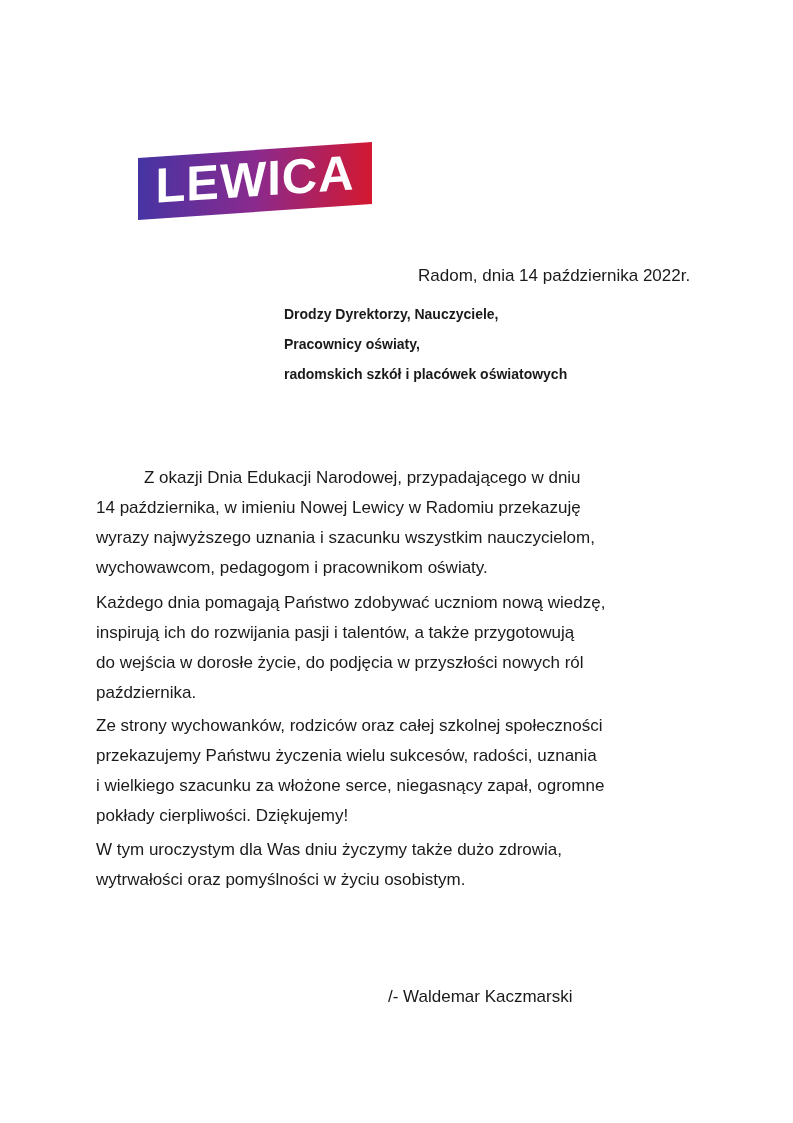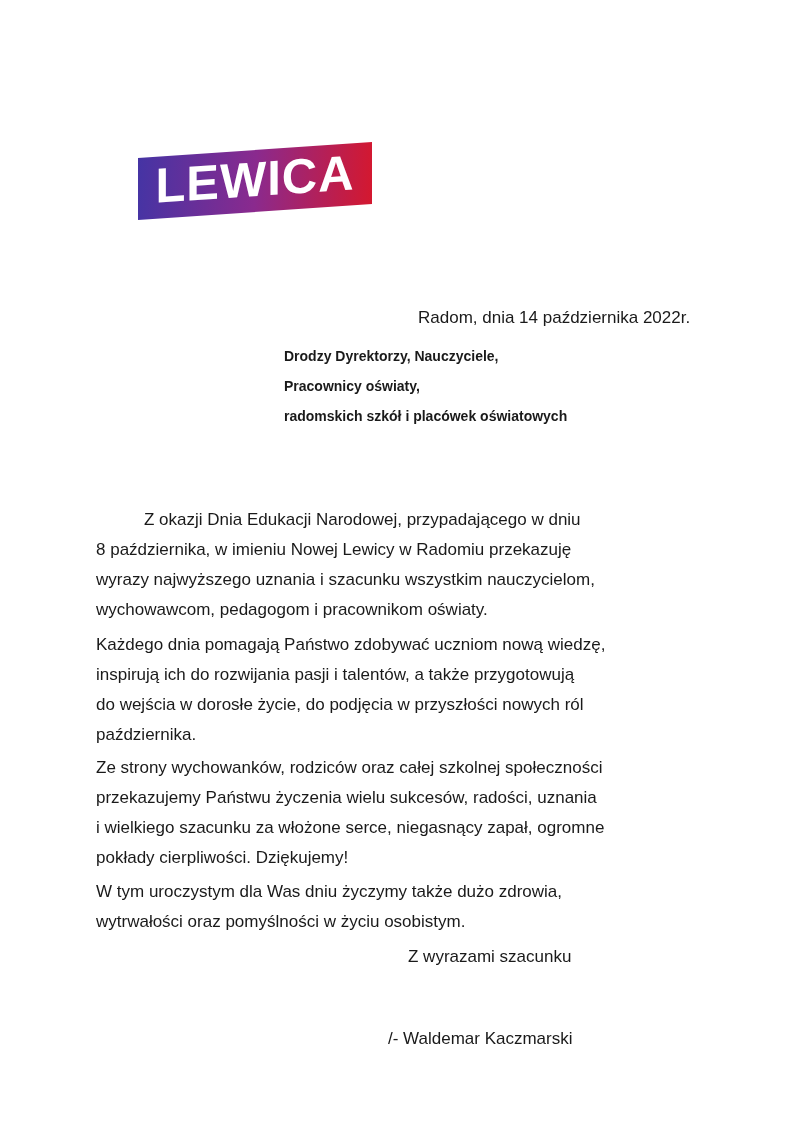--- a/index.html
+++ b/index.html
@@ -39,21 +39,20 @@
     line-height: 1;
     padding-bottom: 3px;
     white-space: nowrap;
   }
 
   .txt {
     position: absolute;
     white-space: pre-line;
     font-size: 17px;
     line-height: 30px;
-    margin-top: 42px;
   }
 
   .date-line   { left: 418px; top: 261px; }
   .addressee   { left: 284px; top: 299px; font-weight: bold; font-size: 14px; line-height: 30px; }
   .salutation  { left: 238px; top: 424px; }
 
   .para  { left: 96px; width: 640px; }
   .para1 { top: 463px; text-indent: 48px; }
   .para2 { top: 588px; }
   .para3 { top: 711px; }
@@ -73,35 +72,34 @@
   </div>
 
   <div class="txt date-line">Radom, dnia 14 października 2022r.</div>
 
   <div class="txt addressee">Drodzy Dyrektorzy, Nauczyciele,
 Pracownicy oświaty,
 radomskich szkół i placówek oświatowych</div>
 
 
   <div class="txt para para1">Z okazji Dnia Edukacji Narodowej, przypadającego w dniu
-8 października, w imieniu Nowej Lewicy w Radomiu przekazuję
+14 października, w imieniu Nowej Lewicy w Radomiu przekazuję
 wyrazy najwyższego uznania i szacunku wszystkim nauczycielom,
 wychowawcom, pedagogom i pracownikom oświaty.</div>
 
   <div class="txt para para2">Każdego dnia pomagają Państwo zdobywać uczniom nową wiedzę,
 inspirują ich do rozwijania pasji i talentów, a także przygotowują
 do wejścia w dorosłe życie, do podjęcia w przyszłości nowych ról
 października.</div>
 
   <div class="txt para para3">Ze strony wychowanków, rodziców oraz całej szkolnej społeczności
 przekazujemy Państwu życzenia wielu sukcesów, radości, uznania
 i wielkiego szacunku za włożone serce, niegasnący zapał, ogromne
 pokłady cierpliwości. Dziękujemy!</div>
 
   <div class="txt para para4">W tym uroczystym dla Was dniu życzymy także dużo zdrowia,
 wytrwałości oraz pomyślności w życiu osobistym.</div>
 
-  <div class="txt closing-1">Z wyrazami szacunku</div>
 
   <div class="txt closing-2">/- Waldemar Kaczmarski</div>
 
 
 </div>
 
 </body></html>

